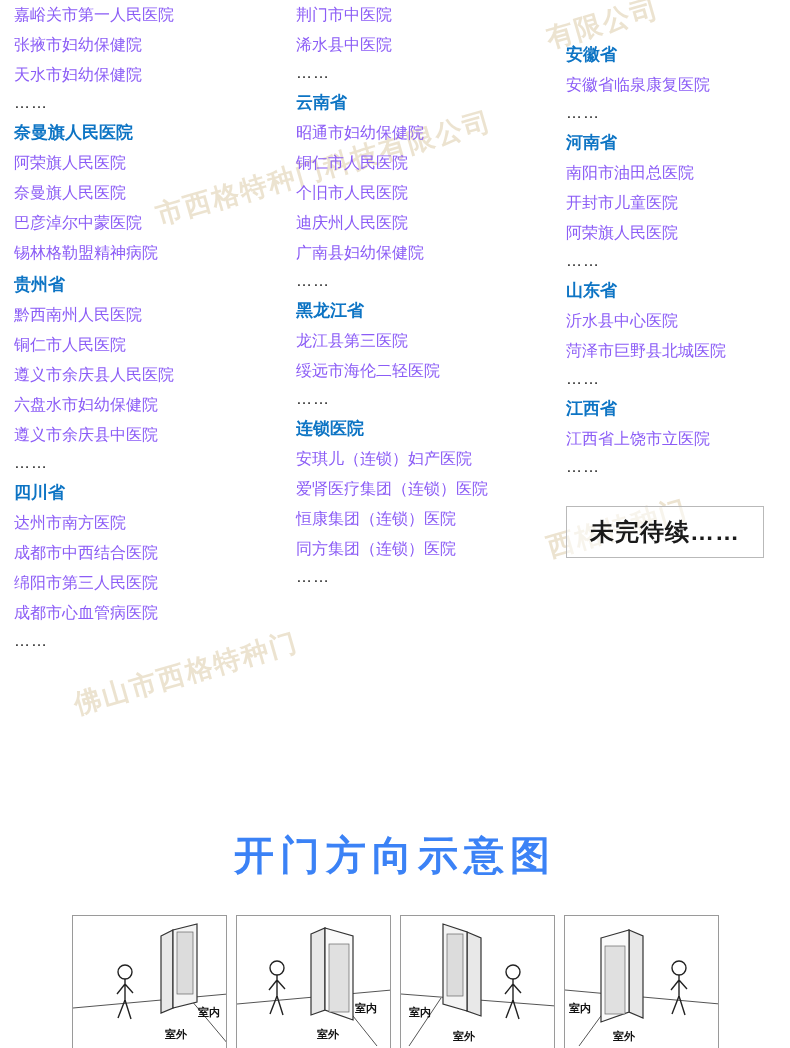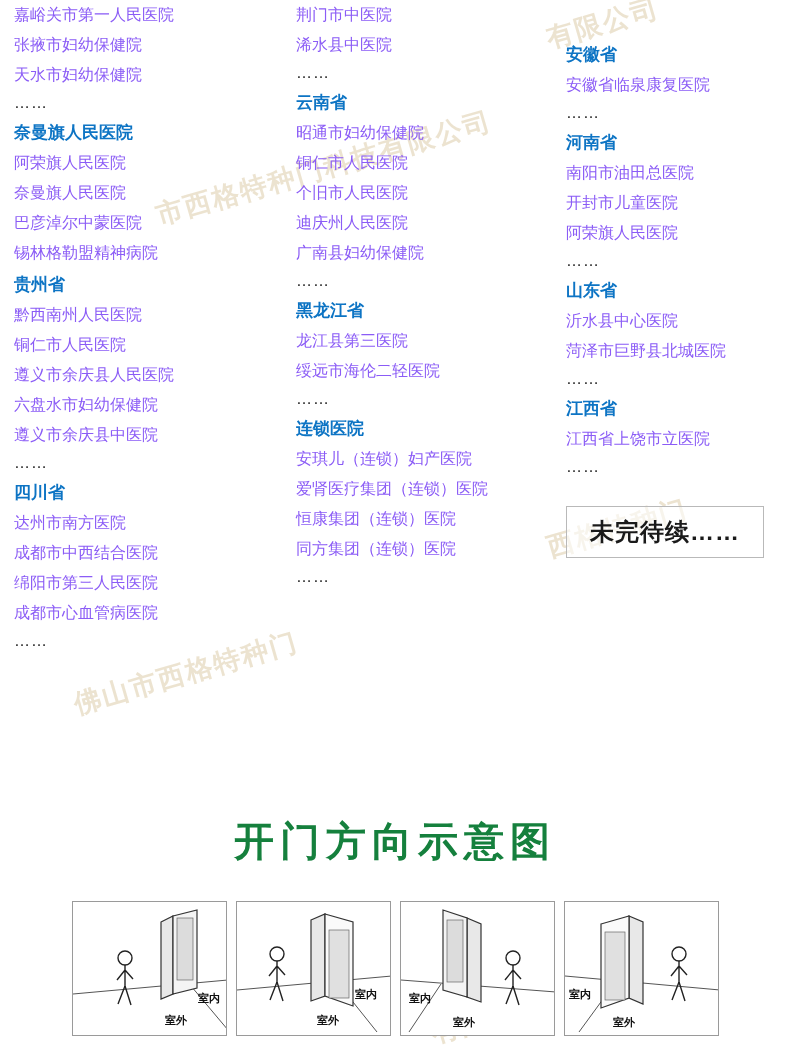--- a/index.html
+++ b/index.html
@@ -98,22 +98,22 @@
   }
 
   
   .section-heading {
     position: relative;
     z-index: 10;
     text-align: center;
     font-size: 40px;
     font-weight: bold;
     letter-spacing: 6px;
-    color: #15803d;
-    margin-top: 54px;
+    color: #3b82f6;
+    margin-top: 68px;
   }
 
   
   .diagrams {
     position: relative;
     z-index: 10;
     display: flex;
     justify-content: center;
     gap: 9px;
     margin-top: 32px;

